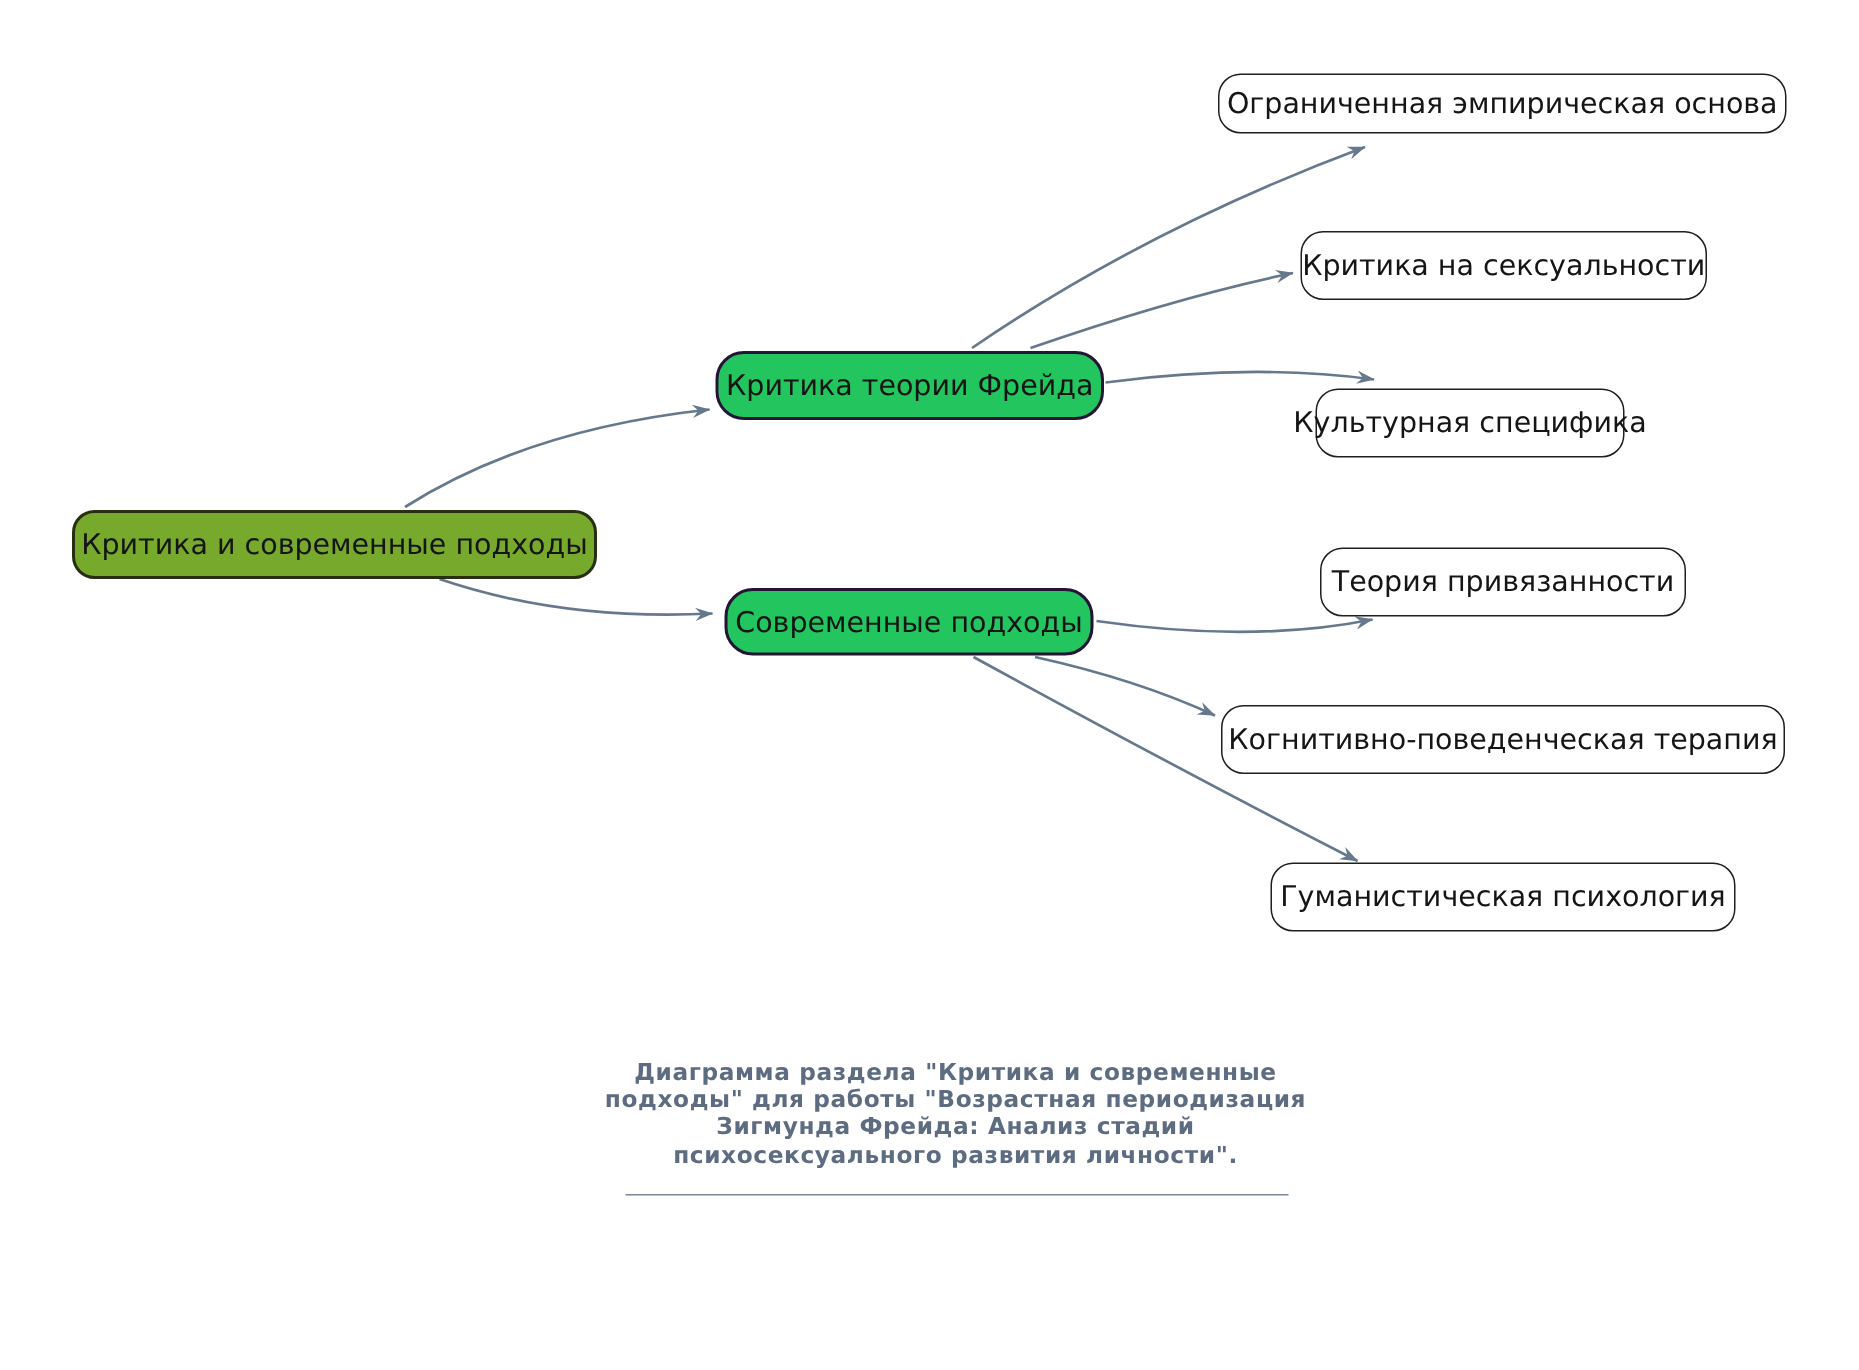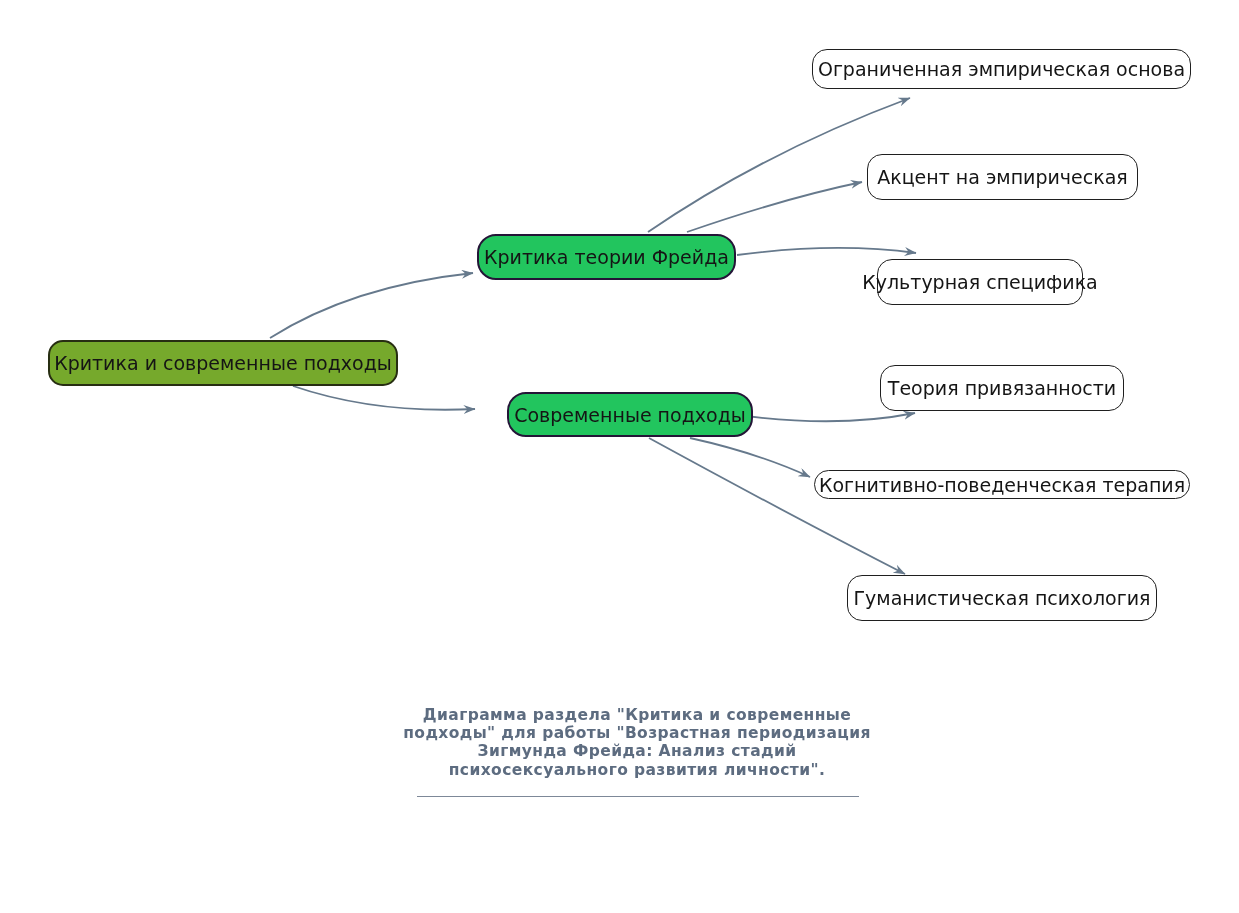--- a/index.html
+++ b/index.html
@@ -95,41 +95,41 @@
   </svg>
 
   <div class="node node-root" style="left:48px; top:340px; width:350px; height:46px;border-radius:15px;">
     <span>Критика и современные подходы</span>
   </div>
 
   <div class="node node-branch" style="left:477px; top:234px; width:259px; height:46px;">
     <span>Критика теории Фрейда</span>
   </div>
 
-  <div class="node node-branch" style="left:483px; top:392px; width:246px; height:45px;margin-left:24px;">
+  <div class="node node-branch" style="left:483px; top:392px; width:246px; height:45px;">
     <span>Современные подходы</span>
   </div>
 
   <div class="node" style="left:812px; top:49px; width:379px; height:40px;">
     <span>Ограниченная эмпирическая основа</span>
   </div>
 
   <div class="node" style="left:867px; top:154px; width:271px; height:46px;">
-    <span>Акцент на эмпирическая</span>
+    <span>Критика на сексуальности</span>
   </div>
 
   <div class="node" style="left:877px; top:259px; width:206px; height:46px;">
     <span>Культурная специфика</span>
   </div>
 
   <div class="node" style="left:880px; top:365px; width:244px; height:46px;align-items:center;">
     <span>Теория привязанности</span>
   </div>
 
-  <div class="node" style="left:814px; top:470px; width:376px; height:29px;">
+  <div class="node" style="left:814px; top:470px; width:376px; height:46px;">
     <span>Когнитивно-поведенческая терапия</span>
   </div>
 
   <div class="node" style="left:847px; top:575px; width:310px; height:46px;">
     <span>Гуманистическая психология</span>
   </div>
 
   <div class="caption">Диаграмма раздела "Критика и современные
 подходы" для работы "Возрастная периодизация
 Зигмунда Фрейда: Анализ стадий

